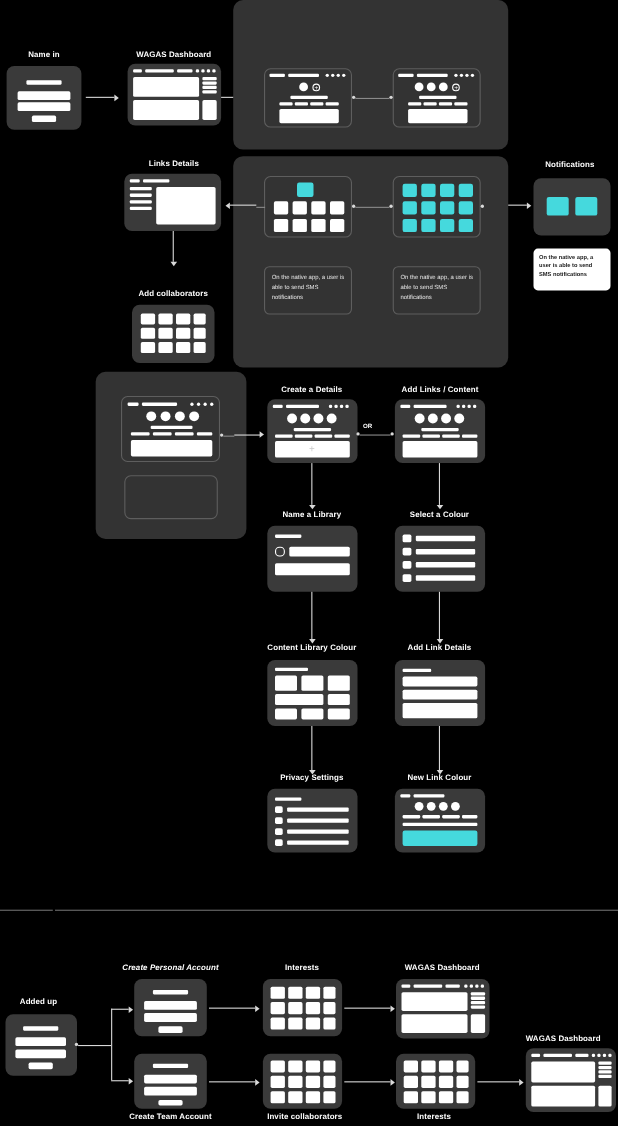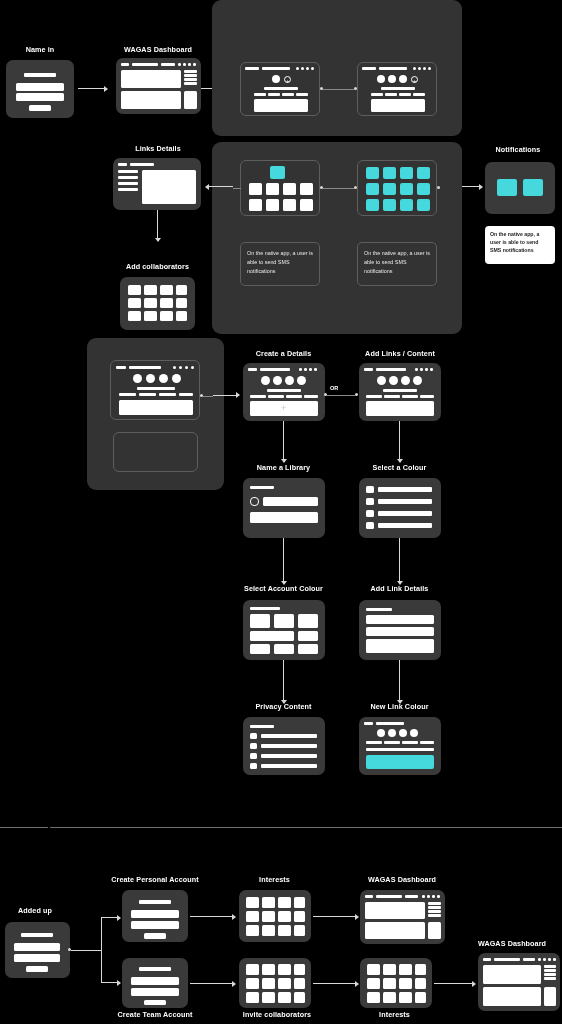--- a/index.html
+++ b/index.html
@@ -381,21 +381,21 @@
     <div class="bar" style="left:19px; top:33px; width:54px; height:5px;"></div>
     <div class="block" style="left:7px; top:44px; width:8px; height:7px;"></div>
     <div class="bar" style="left:19px; top:45px; width:54px; height:5px;"></div>
   </div>
 
   <div class="vline" style="left:283px; top:538px; height:43px;"></div>
   <div class="arrow-d" style="left:280.5px; top:581px;"></div>
   <div class="vline" style="left:399px; top:538px; height:43px;"></div>
   <div class="arrow-d" style="left:396.5px; top:581px;"></div>
 
-  <div class="label" style="left:232px; top:585px; width:103px;">Select Account Colour</div>
+  <div class="label" style="left:232px; top:585px; width:103px;">Content Library Colour</div>
 
   <div class="card" style="left:243px; top:600px; width:82px; height:60px;">
     <div class="bar" style="left:7px; top:7px; width:30px; height:3px;"></div>
     <div class="block" style="left:7px; top:14px; width:20px; height:14px;"></div>
     <div class="block" style="left:31px; top:14px; width:20px; height:14px;"></div>
     <div class="block" style="left:55px; top:14px; width:20px; height:14px;"></div>
     <div class="block" style="left:7px; top:31px; width:44px; height:10px;"></div>
     <div class="block" style="left:55px; top:31px; width:20px; height:10px;"></div>
     <div class="block" style="left:7px; top:44px; width:20px; height:10px;"></div>
     <div class="block" style="left:31px; top:44px; width:20px; height:10px;"></div>
@@ -409,21 +409,21 @@
     <div class="block" style="left:7px; top:15px; width:68px; height:9px;"></div>
     <div class="block" style="left:7px; top:27px; width:68px; height:9px;"></div>
     <div class="block" style="left:7px; top:39px; width:68px; height:14px;"></div>
   </div>
 
   <div class="vline" style="left:283px; top:660px; height:40px;"></div>
   <div class="arrow-d" style="left:280.5px; top:700px;"></div>
   <div class="vline" style="left:399px; top:660px; height:40px;"></div>
   <div class="arrow-d" style="left:396.5px; top:700px;"></div>
 
-  <div class="label" style="left:236px; top:703px; width:95px;">Privacy Content</div>
+  <div class="label" style="left:236px; top:703px; width:95px;">Privacy Settings</div>
 
   <div class="card" style="left:243px; top:717px; width:82px; height:58px;">
     <div class="bar" style="left:7px; top:8px; width:24px; height:3px;"></div>
     <div class="block" style="left:7px; top:16px; width:7px; height:6px;"></div>
     <div class="bar" style="left:18px; top:17px; width:56px; height:4px;"></div>
     <div class="block" style="left:7px; top:26px; width:7px; height:6px;"></div>
     <div class="bar" style="left:18px; top:27px; width:56px; height:4px;"></div>
     <div class="block" style="left:7px; top:36px; width:7px; height:6px;"></div>
     <div class="bar" style="left:18px; top:37px; width:56px; height:4px;"></div>
     <div class="block" style="left:7px; top:46px; width:7px; height:6px;"></div>
@@ -460,21 +460,21 @@
   </div>
 
   <div class="node" style="left:68px; top:948px;"></div>
   <div class="hline" style="left:71px; top:949.5px; width:30px;"></div>
   <div class="vline" style="left:101px; top:917px; height:65px;"></div>
   <div class="hline" style="left:101px; top:917px; width:16px;"></div>
   <div class="arrow-r" style="left:117px; top:914.5px;"></div>
   <div class="hline" style="left:101px; top:982px; width:16px;"></div>
   <div class="arrow-r" style="left:117px; top:979.5px;"></div>
 
-  <div class="label" style="left:100px; top:876px; width:110px;">Create Personal Account</div>
+  <div class="label" style="left:100px; top:876px; width:110px;font-style:italic;">Create Personal Account</div>
 
   <div class="card" style="left:122px; top:890px; width:66px; height:52px;">
     <div class="bar" style="left:17px; top:10px; width:32px; height:4px;"></div>
     <div class="block" style="left:9px; top:20px; width:48px; height:8px;"></div>
     <div class="block" style="left:9px; top:31px; width:48px; height:8px;"></div>
     <div class="block" style="left:22px; top:43px; width:22px; height:6px;"></div>
   </div>
 
   <div class="hline" style="left:190px; top:916px; width:42px;"></div>
   <div class="arrow-r" style="left:232px; top:913.5px;"></div>

